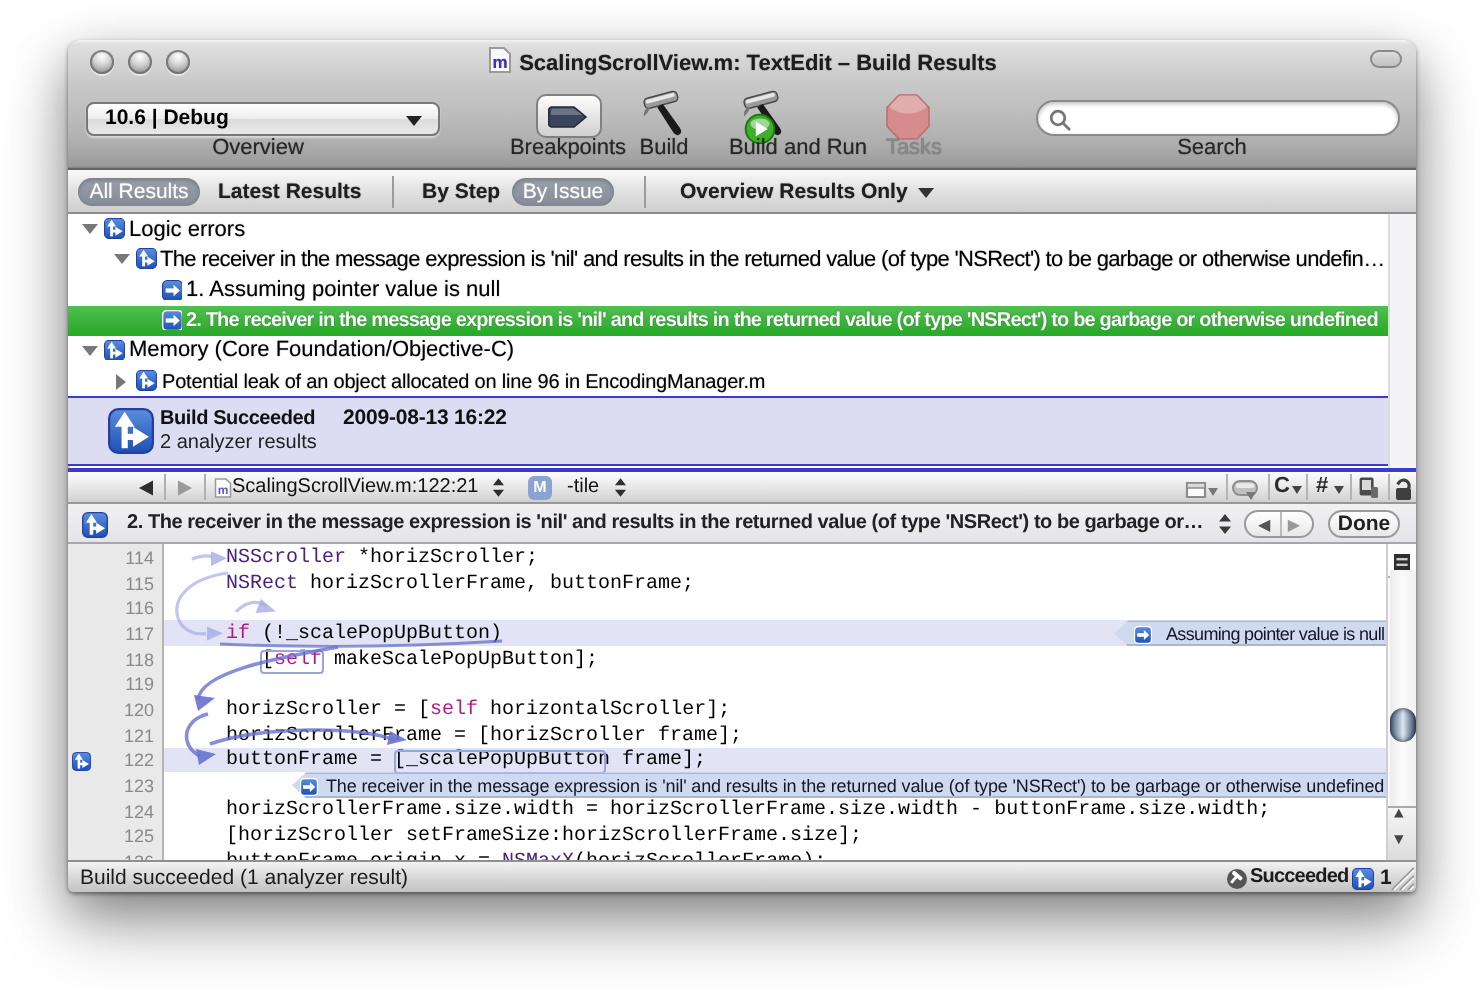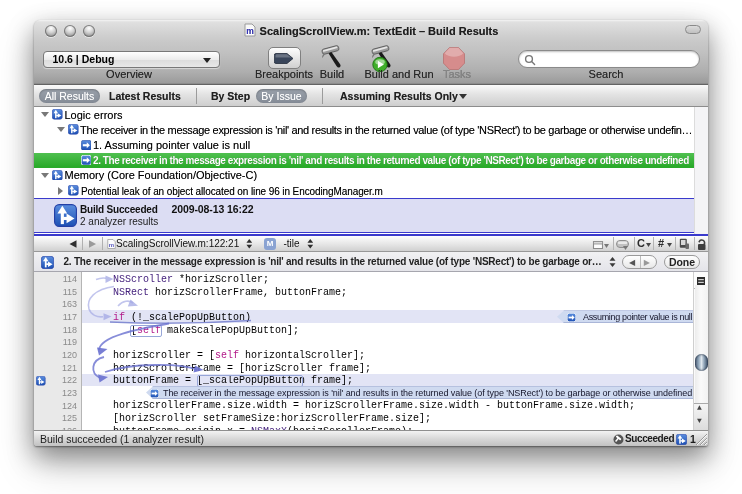--- a/index.html
+++ b/index.html
@@ -152,21 +152,21 @@
     <div class="tlabel" style="left:522px;width:100px;">Search</div>
   </div>
 
   <div class="tabbar">
     <div class="cap" style="left:5px;width:61px;">All Results</div>
     <div class="tabtxt" style="left:75px;">Latest Results</div>
     <div class="tsep" style="left:162px;"></div>
     <div class="tabtxt" style="left:177px;">By Step</div>
     <div class="cap" style="left:222px;width:51px;">By Issue</div>
     <div class="tsep" style="left:288px;"></div>
-    <div class="tabtxt" style="left:306px;">Assuming Results Only</div>
+    <div class="tabtxt" style="left:306px;">Overview Results Only</div>
     <svg style="position:absolute;left:425px;top:8.5px;" width="8" height="5" viewBox="0 0 8 5">
         <path d="M0 0 h8 l-4 5 z" fill="#333"></path>
       </svg>
   </div>
 
   <div class="list">
     <div class="lrow" style="top:0px;">
       <i class="dis down" style="left:7px;"></i>
       <svg class="licon" style="left:18px;" viewBox="0 0 20 20">
           <use href="#anlz"></use>
@@ -301,21 +301,21 @@
       <span style="font-size:10.5px;font-weight:bold;color:#222;line-height:13px;">Done</span>
     </div>
   </div>
 
   <div class="code">
     <div class="hl" style="top:38.4px;"></div>
     <div class="hl" style="top:101.65px;"></div>
     <div class="gutter">
       <div class="lnum" style="top:2.1px;">114</div>
       <div class="lnum" style="top:14.7px;">115</div>
-      <div class="lnum" style="top:27.4px;">163</div>
+      <div class="lnum" style="top:27.4px;">116</div>
       <div class="lnum" style="top:40.0px;">117</div>
       <div class="lnum" style="top:52.65px;">118</div>
       <div class="lnum" style="top:65.3px;">119</div>
       <div class="lnum" style="top:77.95px;">120</div>
       <div class="lnum" style="top:90.6px;">121</div>
       <div class="lnum" style="top:103.25px;">122</div>
       <div class="lnum" style="top:115.9px;">123</div>
       <div class="lnum" style="top:128.55px;">124</div>
       <div class="lnum" style="top:141.2px;">125</div>
       <div class="lnum" style="top:153.85px;">126</div>

